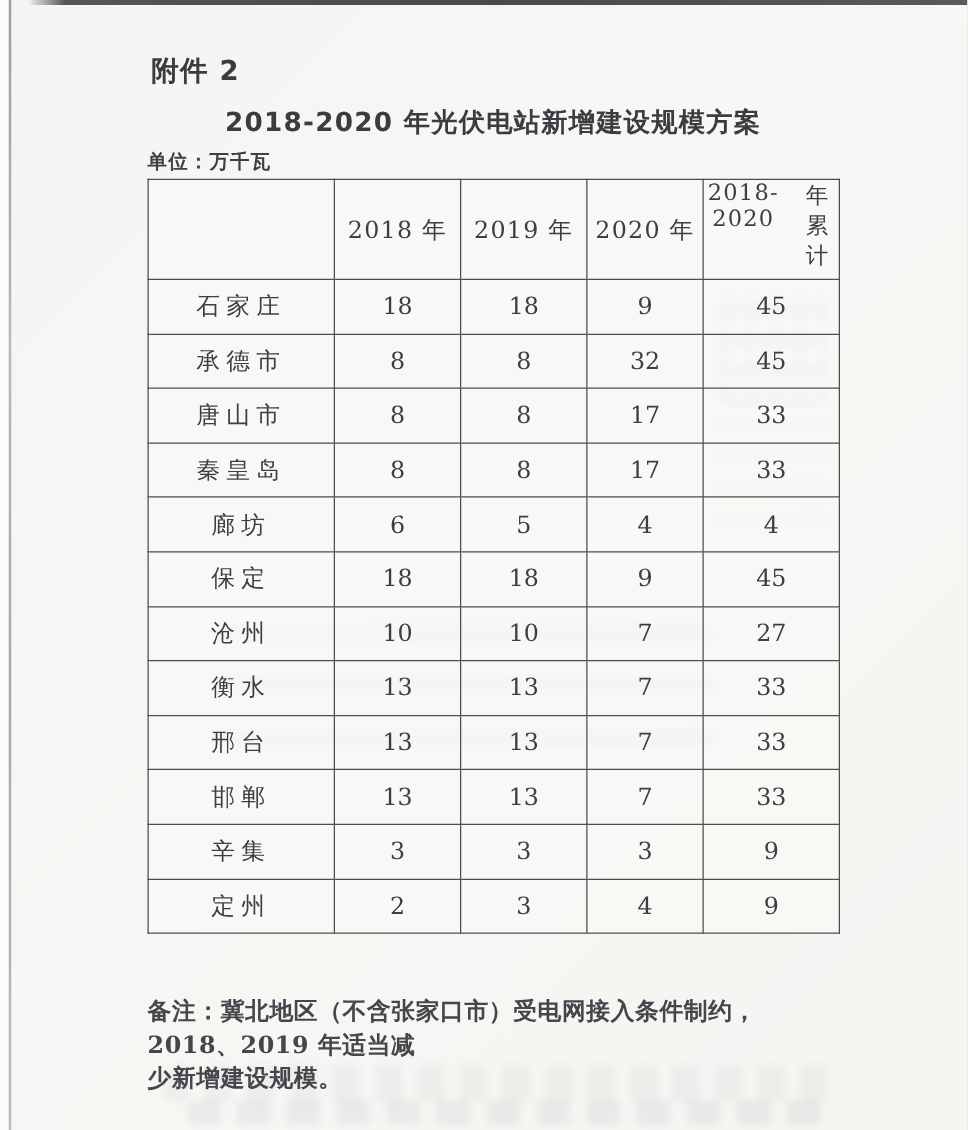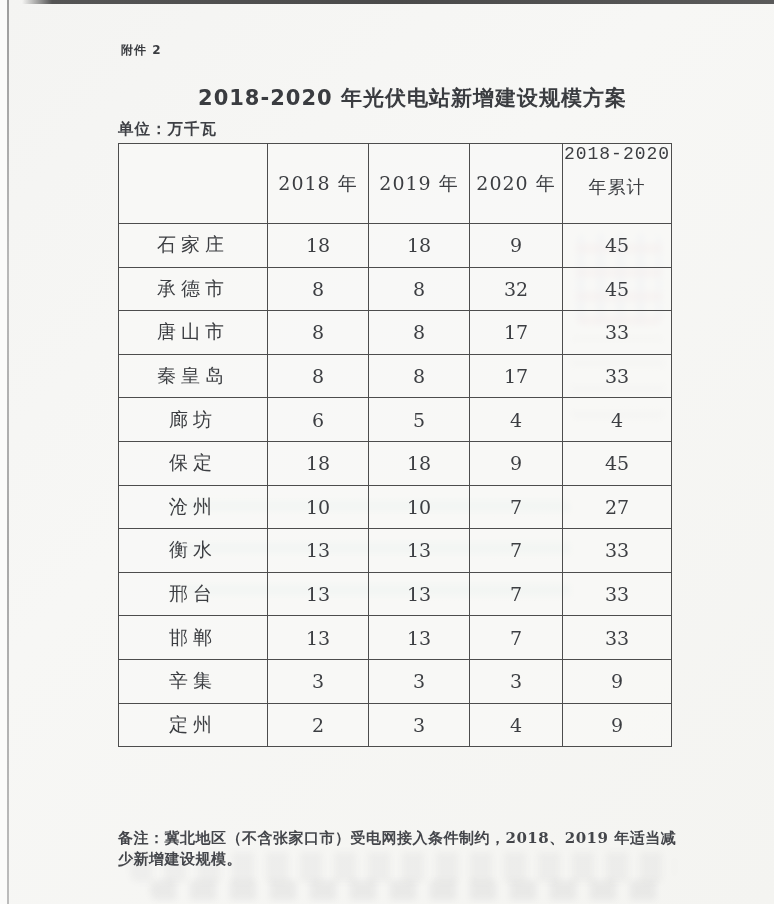--- a/index.html
+++ b/index.html
@@ -28,24 +28,24 @@
     background:repeating-linear-gradient(0deg,rgba(90,90,110,.6) 0 10px,transparent 10px 26px);}
   .g4{left:130px;top:852px;width:545px;height:30px;opacity:.10;
     background:repeating-linear-gradient(90deg,rgba(110,110,120,.55) 0 22px,transparent 22px 34px);}
   .g5{left:150px;top:880px;width:520px;height:20px;opacity:.13;
     background:repeating-linear-gradient(90deg,rgba(100,100,110,.6) 0 26px,transparent 26px 40px);}
 
   
   .attachment{
     position:absolute;left:121px;top:42px;
     font-family:"DejaVu Sans","Liberation Sans",sans-serif;
-    font-weight:bold;font-size:12px;letter-spacing:1px;color:#3a3c40;
+    font-weight:bold;font-size:22px;letter-spacing:1px;color:#3a3c40;
   }
   .title{
-    position:absolute;left:136px;top:84px;width:553px;
+    position:absolute;left:118px;top:84px;width:553px;
     text-align:center;
     font-family:"DejaVu Sans","Liberation Sans",sans-serif;
     font-weight:bold;font-size:21px;letter-spacing:1px;color:#3a3c40;
   }
   .unit{
     position:absolute;left:118px;top:119px;width:550px;
     font-weight:bold;font-size:15.5px;letter-spacing:1px;color:#3e4045;
   }
 
   
@@ -58,26 +58,26 @@
     border:1.6px solid #4d4d4d;
     text-align:center;vertical-align:middle;
     font-weight:normal;color:#3c3e42;
     padding:0;
   }
   table.plan th{height:79px;font-size:19px;}
   table.plan td{height:42.6px;font-size:19px;}
   td.region{letter-spacing:5px;}
   td.num{font-size:19px;}
   .hdr-year{letter-spacing:1px;}
-  .hdr-total{display:flex;flex-direction:column;justify-content:flex-start;gap:11px;height:100%;font-family:Liberation Mono, monospace;}
+  .hdr-total{display:flex;justify-content:flex-end;gap:11px;height:100%;}
   .hdr-total span{display:block;font-size:18px;letter-spacing:1px;}
 
   .note{
-    position:absolute;left:118px;top:828px;width:560px;
-    font-weight:600;font-size:15px;line-height:1.42;
+    position:absolute;left:118px;top:796px;width:560px;
+    font-weight:600;font-size:19px;line-height:1.42;
     letter-spacing:.5px;color:#44464b;
   }
 </style>
 </head>
 <body>
 
 <div class="page">
 
   <div class="scan-left-strip"></div>
   <div class="scan-left-line"></div>

